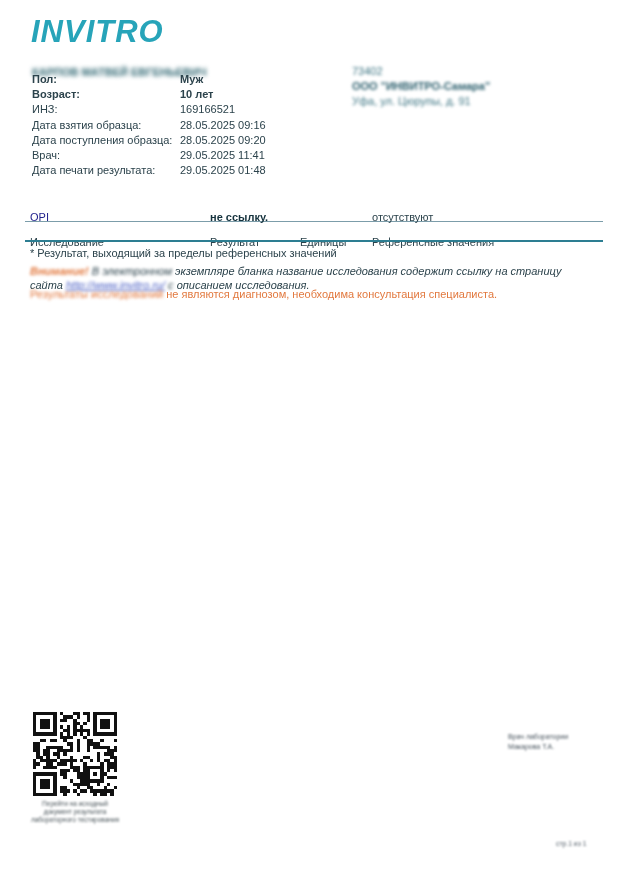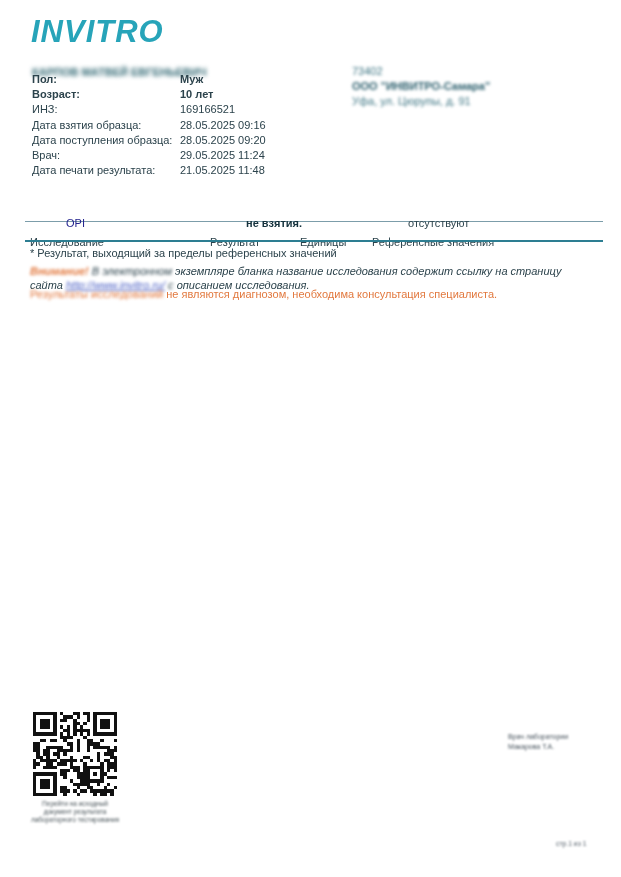--- a/index.html
+++ b/index.html
@@ -20,21 +20,21 @@
   
   .patient-name{left:32px;top:66px;font-size:11px;font-weight:bold;color:#2d6570;}
   .info{left:32px;top:72px;font-size:11px;line-height:15.2px;}
   .info .row{white-space:nowrap;}
   .info .lbl{display:inline-block;width:148px;}
   .bold{font-weight:bold;}
   .org{left:352px;top:64px;font-size:11px;line-height:15px;color:#3c7482;}
   .org .org-name{font-weight:bold;color:#2c5f6d;}
   
   .th{font-size:11px;color:#2c434c;top:205px;margin-top:31px;}
-  .td{font-size:11px;top:217px;margin-left:36px;}
+  .td{font-size:11px;top:211px;}
   .hline1{left:25px;top:221px;width:578px;height:0;border-top:1.4px solid #7c9daa;}
   .hline2{left:25px;top:240px;width:578px;height:0;border-top:2px solid #2d7e92;}
   .link-navy{color:#23238e;text-decoration:none;}
   .result-val{font-weight:bold;color:#15323d;}
   .footnote{left:30px;top:247px;font-size:11px;}
   
   .para{left:30px;top:264px;width:545px;font-size:11px;line-height:14px;font-style:italic;}
   .orange{color:#e2793f;}
   .url{color:#4a5fc5;text-decoration:underline;}
   .disclaimer{left:30px;top:288px;width:560px;font-size:11px;}
@@ -66,43 +66,43 @@
     <div class="row">
       <span class="lbl">ИНЗ:</span><span>169166521</span>
     </div>
     <div class="row">
       <span class="lbl">Дата взятия образца:</span><span>28.05.2025 09:16</span>
     </div>
     <div class="row">
       <span class="lbl">Дата поступления образца:</span><span>28.05.2025 09:20</span>
     </div>
     <div class="row">
-      <span class="lbl">Врач:</span><span>29.05.2025 11:24</span>
-    </div>
-    <div class="row">
-      <span class="lbl">Дата печати результата:</span><span>21.05.2025 11:48</span>
+      <span class="lbl">Врач:</span><span>29.05.2025 11:41</span>
+    </div>
+    <div class="row">
+      <span class="lbl">Дата печати результата:</span><span>29.05.2025 01:48</span>
     </div>
   </div>
 
   <div class="abs org blur-med">
     <div>73402</div>
     <div class="org-name">ООО "ИНВИТРО-Самара"</div>
     <div>Уфа, ул. Цюрупы, д. 91</div>
   </div>
 
   <div class="abs th" style="left:30px;">Исследование</div>
   <div class="abs th" style="left:210px;text-align:right;">Результат</div>
   <div class="abs th" style="left:300px;">Единицы</div>
   <div class="abs th" style="left:372px;">Референсные значения</div>
   <div class="abs hline1"></div>
 
   <div class="abs td" style="left:30px;">
     <a href="#" class="link-navy">OPI</a>
   </div>
-  <div class="abs td result-val" style="left:210px;">не взятия.</div>
+  <div class="abs td result-val" style="left:210px;">не ссылку.</div>
   <div class="abs td" style="left:300px;"></div>
   <div class="abs td" style="left:372px;">отсутствуют</div>
   <div class="abs hline2"></div>
 
   <div class="abs footnote">* Результат, выходящий за пределы референсных значений</div>
 
   <div class="abs para">
     <span class="orange bold blur-med">Внимание!</span>
     <span class="blur-med">В электронном</span>
     <span>экземпляре бланка название исследования содержит ссылку на страницу сайта</span>

